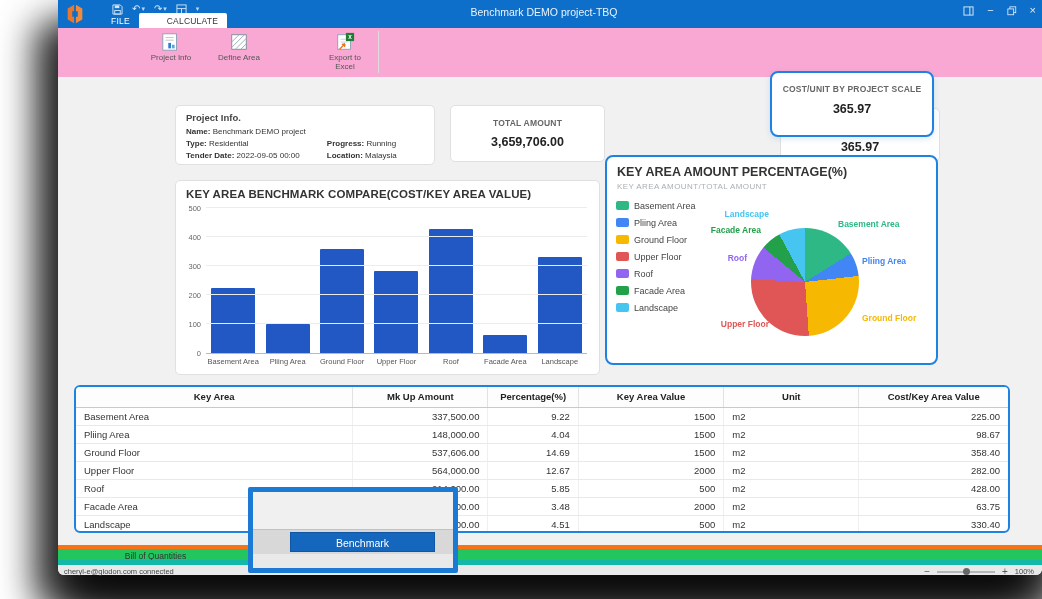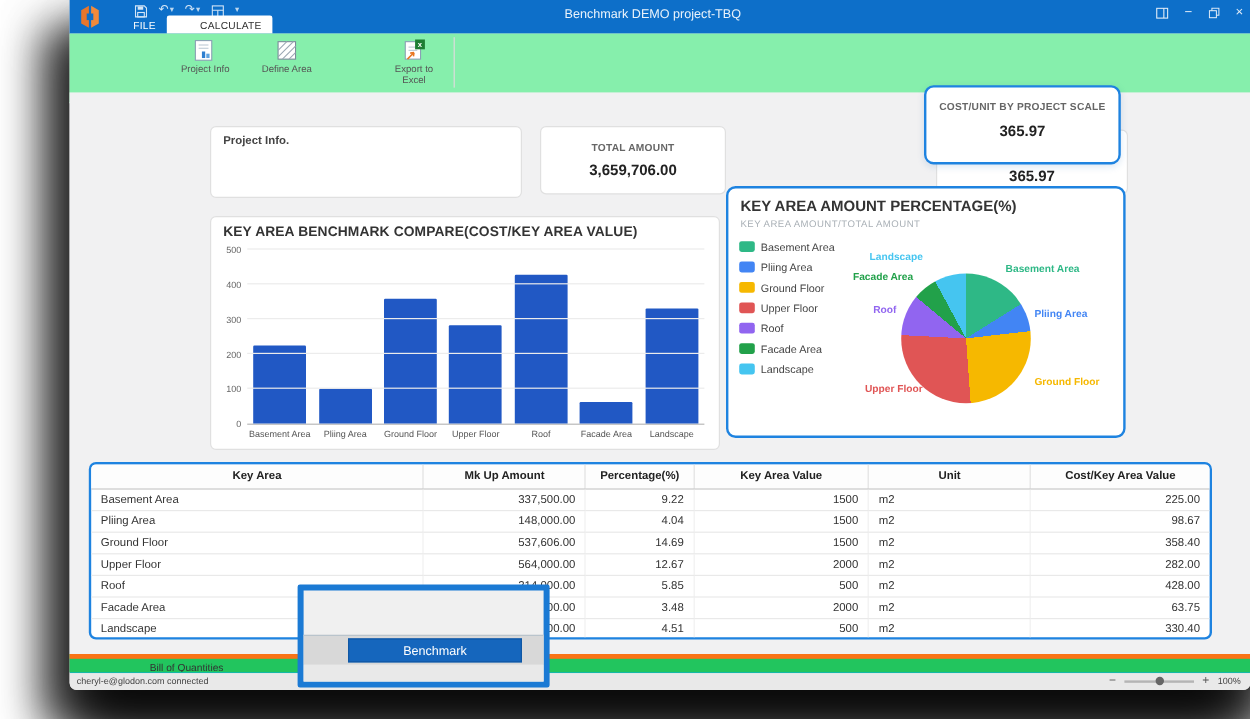--- a/index.html
+++ b/index.html
@@ -16,21 +16,21 @@
   .qicon { color:#d4e6f7; font-size:10px; line-height:12px; cursor:default; display:flex; align-items:center; gap:1px; }
   .caret { font-size:7px; color:#bcd7ef; }
   .tabrow { position:absolute; left:44px; bottom:0; display:flex; }
   .ribbontab { font-size:8.5px; color:#fff; padding:3px 9px 2px 9px; letter-spacing:.2px; }
   .ribbontab.active { background:#ffffff; color:#333; border-radius:2px 2px 0 0;padding-left:28px; }
   .wintitle { position:absolute; left:0; right:12px; top:6px; text-align:center; color:#eaf3fb; font-size:10.5px; }
   .winctl { position:absolute; right:6px; top:5px; display:flex; gap:13px; align-items:center; }
   .winctl span, .winctl svg { color:#e4eef8; font-size:11px; line-height:11px; }
 
   
-  .ribbon { position:absolute; left:0; top:28px; right:0; height:58px; background:#86efac; border-bottom:1px solid #d8d8d8; }
+  .ribbon { position:absolute; left:0; top:28px; right:0; height:58px; background:#f9a8d4; border-bottom:1px solid #d8d8d8; }
   .ribbon-inner { position:absolute; left:84px; top:2px; display:flex; align-items:flex-start; }
   .rbtn { width:58px; display:flex; flex-direction:column; align-items:center; padding-top:2px; cursor:pointer; }
   .rbtn .ric { width:22px; height:20px; }
   .rbtn .rlabel { margin-top:1px; font-size:8px; color:#555; text-align:center; line-height:9px; width:46px; }
   .rsep { width:1px; height:42px; background:#dddddd; margin:1px 4px 0 4px; }
   .rspace1 { width:10px; } .rspace2 { width:48px; }
 
   
   .content { position:absolute; left:0; top:77px; right:0; height:468px; background:#f1f1f2; }
   .card { position:absolute; background:#fff; border:1px solid #e0e0e0; border-radius:5px; }
@@ -93,21 +93,21 @@
   th { font-size:9.5px; color:#222; font-weight:bold; height:20px; border-bottom:1px solid #c9c9c9;
        border-right:1px solid #e2e2e2; background:#fdfdfd; }
   td { font-size:9.5px; color:#333; height:18px; border-bottom:1px solid #e9e9e9; border-right:1px solid #f0f0f0;
        padding:0 8px; white-space:nowrap; overflow:hidden; }
   tr > *:last-child { border-right:none; }
   .al { text-align:left; } .ar { text-align:right; }
 
   
   .tabbar { position:absolute; left:0; right:0; top:545px; height:15px; background:#22c55e; border-top:4px solid #f97316; display:flex; }
   .btab { width:196px; font-size:8.5px; color:#333; text-align:center; line-height:14px; border-right:1px solid #bfbfbf; cursor:pointer; }
-  .statusbar { position:absolute; left:0; right:0; top:560px; height:15px; background:#e9e9e9; border-top:1px solid #14b8a6; border-radius:0 0 6px 6px; }
+  .statusbar { position:absolute; left:0; right:0; top:560px; height:15px; background:#e9e9e9; border-top:5px solid #14b8a6; border-radius:0 0 6px 6px; }
   .status-left { position:absolute; left:6px; top:2px; font-size:7.5px; color:#444; }
   .zoomctl { position:absolute; right:8px; top:1px; display:flex; align-items:center; gap:7px; color:#555; }
   .zoomctl .zbtn { font-size:10px; line-height:11px; cursor:pointer; }
   .ztrack { position:relative; width:58px; height:2px; background:#b5b5b5; }
   .zthumb { position:absolute; left:26px; top:-2.5px; width:7px; height:7px; background:#666; border-radius:50%; }
   .zlevel { font-size:7.5px; color:#444; }
 
   
   .overlay { position:absolute; left:190px; top:487px; width:210px; height:86px; border:5px solid #1b7ad4;
              background:#f0f0f0; z-index:60; border-radius:2px; }
@@ -201,20 +201,27 @@
         <div class="rlabel">Export to Excel</div>
       </div>
       <div class="rsep"></div>
     </div>
   </div>
 
   <div class="content">
 
     <div class="card pi-card">
       <div class="pi-title">Project Info.</div>
+      <div class="pi-grid" id="pi-grid">
+          <div class="pi-field" style="grid-column: 1 / span 2;"><b>Name: </b>Benchmark DEMO project</div>
+          <div class="pi-field"><b>Type: </b>Residential</div>
+          <div class="pi-field"><b>Progress: </b>Running</div>
+          <div class="pi-field"><b>Tender Date: </b>2022-09-05 00:00</div>
+          <div class="pi-field"><b>Location: </b>Malaysia</div>
+        </div>
     </div>
 
     <div class="card sum-card total-card">
       <div class="sum-label">TOTAL AMOUNT</div>
       <div class="sum-value">3,659,706.00</div>
     </div>
 
     <div class="card sum-card scale-card">
       <div class="sum-label">PROJECT SCALE(UNIT)</div>
       <div class="sum-value">10000</div>

